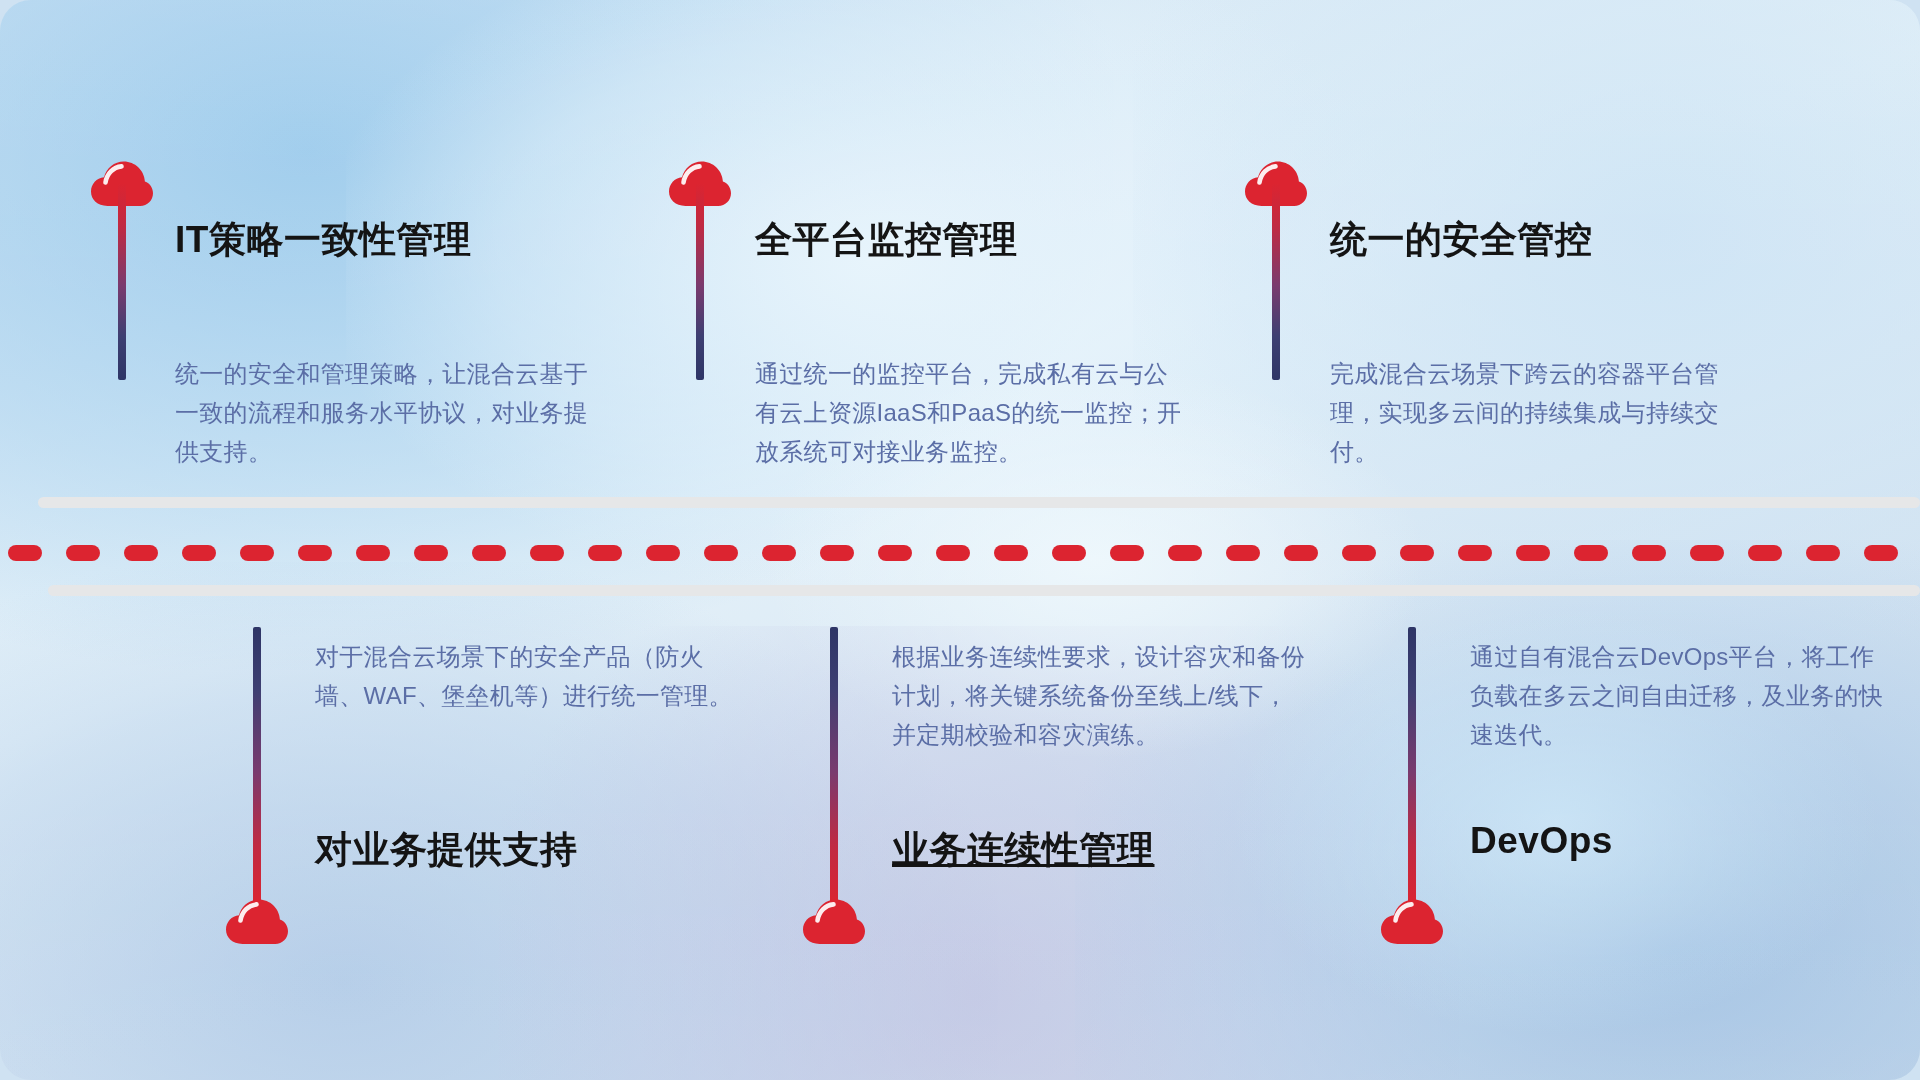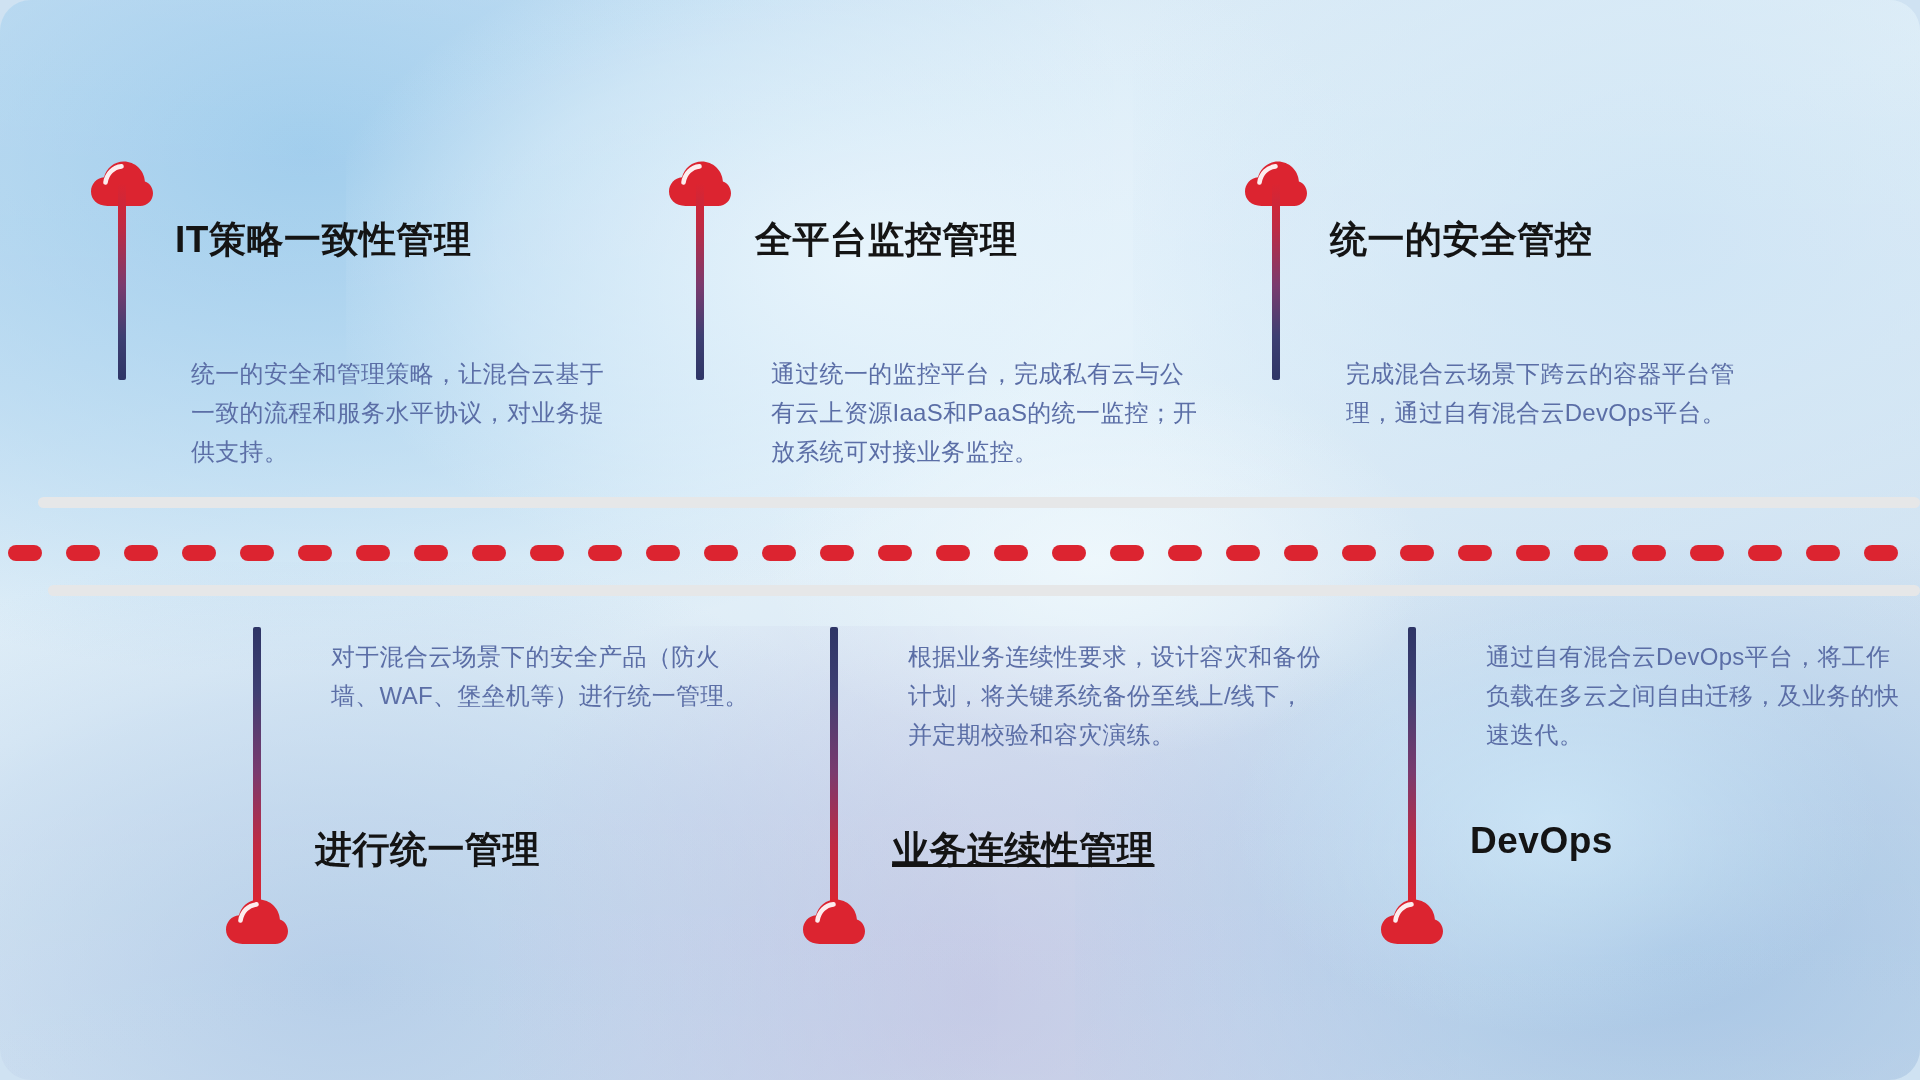--- a/index.html
+++ b/index.html
@@ -41,21 +41,21 @@
 
   
   .col{position:absolute;}
   .cloud{position:absolute;width:64px;height:48px;}
   .bar{position:absolute;width:8px;border-radius:2px;}
   .bar.down{background:linear-gradient(to bottom,#dc2430 0%,#c02a42 22%,#7a3a6e 52%,#3d3f72 78%,#2e3566 100%);}
   .bar.up{background:linear-gradient(to bottom,#2e3566 0%,#3d3f72 22%,#7a3a6e 52%,#c02a42 78%,#dc2430 100%);}
   .title{position:absolute;font-size:37px;font-weight:700;color:#141414;
     white-space:nowrap;letter-spacing:.5px;}
   .para{position:absolute;font-size:24px;line-height:1.62;color:#5b6ea6;
-    font-weight:400;letter-spacing:.3px;margin-left:16px;}
+    font-weight:400;letter-spacing:.3px;}
 </style>
 </head>
 <body>
 
 <div id="stage">
 
   <div class="bg-base"></div>
   <div class="bg-b1"></div>
   <div class="bg-b2"></div>
   <div class="bg-b3"></div>
@@ -86,21 +86,21 @@
     <div class="para" style="left:755px;top:355px;width:430px;">通过统一的监控平台，完成私有云与公有云上资源IaaS和PaaS的统一监控；开放系统可对接业务监控。</div>
   </div>
 
   <div class="col">
     <svg class="cloud" style="left:1244px;top:160px;" viewBox="0 0 64 48">
       <path d="M17.5 46 C7.3 46 1 39.6 1 31.6 C1 24.1 6.6 18 14 17.3 C16.3 8.2 24.3 1.6 33.8 1.6 C45 1.6 54.2 10.4 54.9 21.5 C59.9 23.3 63 27.9 63 33.2 C63 40.2 57.3 46 50.2 46 Z" fill="#dc2430"></path>
       <path d="M15.5 22.5 C16.8 13.6 23.3 7.2 31.5 6.4" fill="none" stroke="#ffffff" stroke-width="4.6" stroke-linecap="round" opacity=".92"></path>
     </svg>
     <div class="bar down" style="left:1272px;top:183px;height:197px;"></div>
     <div class="title" style="left:1330px;top:215px;">统一的安全管控</div>
-    <div class="para" style="left:1330px;top:355px;width:430px;">完成混合云场景下跨云的容器平台管理，通过自有混合云DevOps平台。</div>
+    <div class="para" style="left:1330px;top:355px;width:430px;">完成混合云场景下跨云的容器平台管理，实现多云间的持续集成与持续交付。</div>
   </div>
 
   <div class="band top"></div>
   <div class="dashrow" id="dashrow">
       <div class="dash" style="left: 8px;"></div>
       <div class="dash" style="left: 66px;"></div>
       <div class="dash" style="left: 124px;"></div>
       <div class="dash" style="left: 182px;"></div>
       <div class="dash" style="left: 240px;"></div>
       <div class="dash" style="left: 298px;"></div>
@@ -130,21 +130,21 @@
       <div class="dash" style="left: 1690px;"></div>
       <div class="dash" style="left: 1748px;"></div>
       <div class="dash" style="left: 1806px;"></div>
       <div class="dash" style="left: 1864px;"></div>
     </div>
   <div class="band bottom"></div>
 
   <div class="col">
     <div class="para" style="left:315px;top:638px;width:420px;">对于混合云场景下的安全产品（防火墙、WAF、堡垒机等）进行统一管理。</div>
     <div class="bar up" style="left:253px;top:627px;height:280px;"></div>
-    <div class="title" style="left:315px;top:825px;">进行统一管理</div>
+    <div class="title" style="left:315px;top:825px;">对业务提供支持</div>
     <svg class="cloud" style="left:225px;top:898px;" viewBox="0 0 64 48">
       <path d="M17.5 46 C7.3 46 1 39.6 1 31.6 C1 24.1 6.6 18 14 17.3 C16.3 8.2 24.3 1.6 33.8 1.6 C45 1.6 54.2 10.4 54.9 21.5 C59.9 23.3 63 27.9 63 33.2 C63 40.2 57.3 46 50.2 46 Z" fill="#dc2430"></path>
       <path d="M15.5 22.5 C16.8 13.6 23.3 7.2 31.5 6.4" fill="none" stroke="#ffffff" stroke-width="4.6" stroke-linecap="round" opacity=".92"></path>
     </svg>
   </div>
 
   <div class="col">
     <div class="para" style="left:892px;top:638px;width:420px;">根据业务连续性要求，设计容灾和备份计划，将关键系统备份至线上/线下，并定期校验和容灾演练。</div>
     <div class="bar up" style="left:830px;top:627px;height:280px;"></div>
     <div class="title" style="left:892px;top:825px;text-decoration:underline;">业务连续性管理</div>

